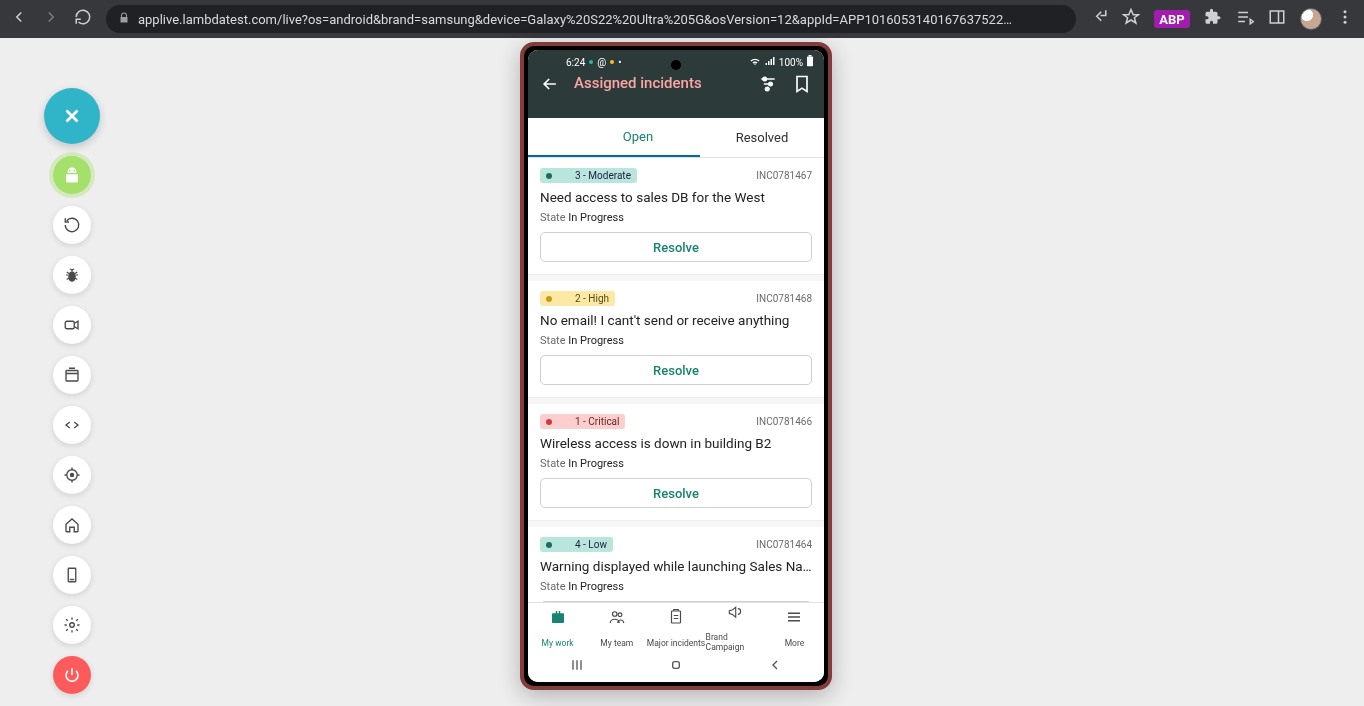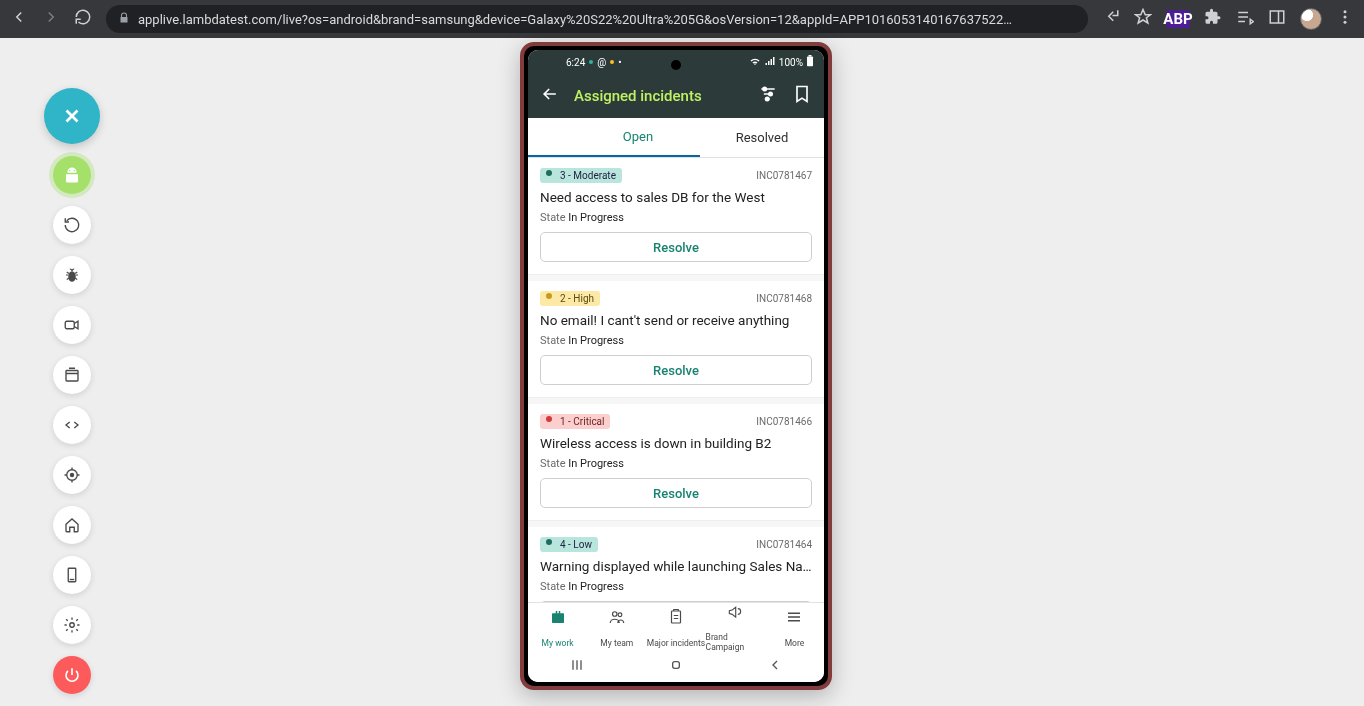--- a/index.html
+++ b/index.html
@@ -6,49 +6,49 @@
   html, body { width: 1364px; height: 706px; overflow: hidden; background: #eeeeef; }
   
   .chrome-bar { position: absolute; top: 0; left: 0; right: 0; height: 38px; background: #36383b; display: flex; align-items: center; padding: 0 10px; color: #cfd0d1; }
   .chrome-nav { display: flex; align-items: center; gap: 14px; }
   .chrome-nav svg { width: 18px; height: 18px; }
   .chrome-nav .dim { opacity: .45; }
   .omnibox { flex: 1; height: 28px; background: #202124; border-radius: 14px; margin: 0 14px; display: flex; align-items: center; padding: 0 12px; font-size: 13px; color: #d9dadb; gap: 8px; overflow: hidden; }
   .omnibox .lock { color: #9aa0a6; }
   .chrome-actions { display: flex; align-items: center; gap: 14px; }
   .chrome-actions svg { width: 18px; height: 18px; }
-  .abp { width: 24px; height: 18px; background: #4c1d95; color: #fff; font-size: 15px; font-weight: 700; border-radius: 3px; display: flex; align-items: center; justify-content: center; }
+  .abp { width: 36px; height: 18px; background: #a21caf; color: #fff; font-size: 13px; font-weight: 700; border-radius: 3px; display: flex; align-items: center; justify-content: center; }
   .avatar { width: 22px; height: 22px; border-radius: 50%; background: radial-gradient(circle at 30% 30%, #fff 0 30%, #c7a78f 31% 100%); border: 1px solid #5f6368; }
   
   .sidebar { position: absolute; left: 48px; top: 88px; width: 48px; display: flex; flex-direction: column; align-items: center; gap: 12px; }
   .close-fab { width: 56px; height: 56px; border-radius: 50%; background: #2fb4c8; display: flex; align-items: center; justify-content: center; color: #fff; box-shadow: 0 3px 8px rgba(0,0,0,.18); cursor: pointer; }
   .side-btn { width: 38px; height: 38px; border-radius: 50%; background: #fff; display: flex; align-items: center; justify-content: center; color: #4a4a4a; box-shadow: 0 2px 6px rgba(0,0,0,.12); cursor: pointer; }
   .side-btn.android { background: #a4e06a; color: #fff; box-shadow: 0 0 0 4px rgba(164,224,106,.35); }
   .side-btn.power { background: #fd5b5b; color: #fff; }
   .side-btn svg { width: 18px; height: 18px; }
   
   .device-wrap { position: absolute; left: 520px; top: 42px; width: 312px; height: 648px; border: 4px solid #823c3c; border-radius: 14px; background: #000; box-shadow: 0 6px 22px rgba(0,0,0,.25); overflow: hidden; }
   .screen { position: absolute; inset: 4px; border-radius: 10px; background: #fff; overflow: hidden; display: flex; flex-direction: column; }
   .punch-hole { position: absolute; left: 50%; top: 14px; transform: translateX(-50%); width: 10px; height: 10px; background: #000; border-radius: 50%; z-index: 5; }
   .status-bar { height: 24px; background: #2c3a3a; color: #fff; font-size: 10px; display: flex; align-items: center; justify-content: space-between; padding: 0 10px; }
   .status-left { display: flex; align-items: center; gap: 4px; padding-left: 28px; }
   .status-right { display: flex; align-items: center; gap: 3px; }
   .dot { width: 4px; height: 4px; background: #fff; border-radius: 50%; }
   .dot.teal { background: #2fb4a0; }
   .dot.yellow { background: #fbbf24; }
-  .app-header { height: 44px; background: #2c3a3a; color: #bef264; display: flex; align-items: center; padding: 0 12px; gap: 14px; }
+  .app-header { height: 44px; background: #2c3a3a; color: #fca5a5; display: flex; align-items: flex-start; padding: 0 12px; gap: 14px; }
   .app-header .title { font-size: 15px; font-weight: 500; flex: 1; }
   .app-header svg { width: 20px; height: 20px; color: #fff; }
   .tabs { display: flex; height: 40px; background: #fff; border-bottom: 1px solid #e2e2e2; }
   .tab { flex: 1; display: flex; align-items: center; justify-content: center; font-size: 13px; color: #303030; cursor: pointer; }
   .tab.active { color: #188370; border-bottom: 2px solid #0369a1; font-weight: 400; padding-left: 48px; }
   .list { flex: 1; overflow: hidden; background: #f6f6f6; }
   .card { background: #fff; border-bottom: 1px solid #eee; padding: 10px 12px 12px; margin-bottom: 6px; }
   .card-top { display: flex; align-items: center; justify-content: space-between; margin-bottom: 6px; }
-  .pill { display: inline-flex; gap: 8px; font-size: 10px; padding: 2px 6px; border-radius: 3px; }
+  .pill { display: inline-flex; align-items: center; gap: 23px; font-size: 10px; padding: 2px 6px; border-radius: 3px; }
   .pill .pdot { width: 6px; height: 6px; border-radius: 50%; }
   .pill.moderate { background: #b8e5dc; color: #224; }
   .pill.moderate .pdot { background: #1f6b5e; }
   .pill.high { background: #fde9a6; color: #594b13; }
   .pill.high .pdot { background: #c79a1a; }
   .pill.critical { background: #fccfcf; color: #6b1d1d; }
   .pill.critical .pdot { background: #d23b3b; }
   .pill.low { background: #b8e5dc; color: #224; }
   .pill.low .pdot { background: #1f6b5e; }
   .inc-id { font-size: 10px; color: #6b6b6b; }

